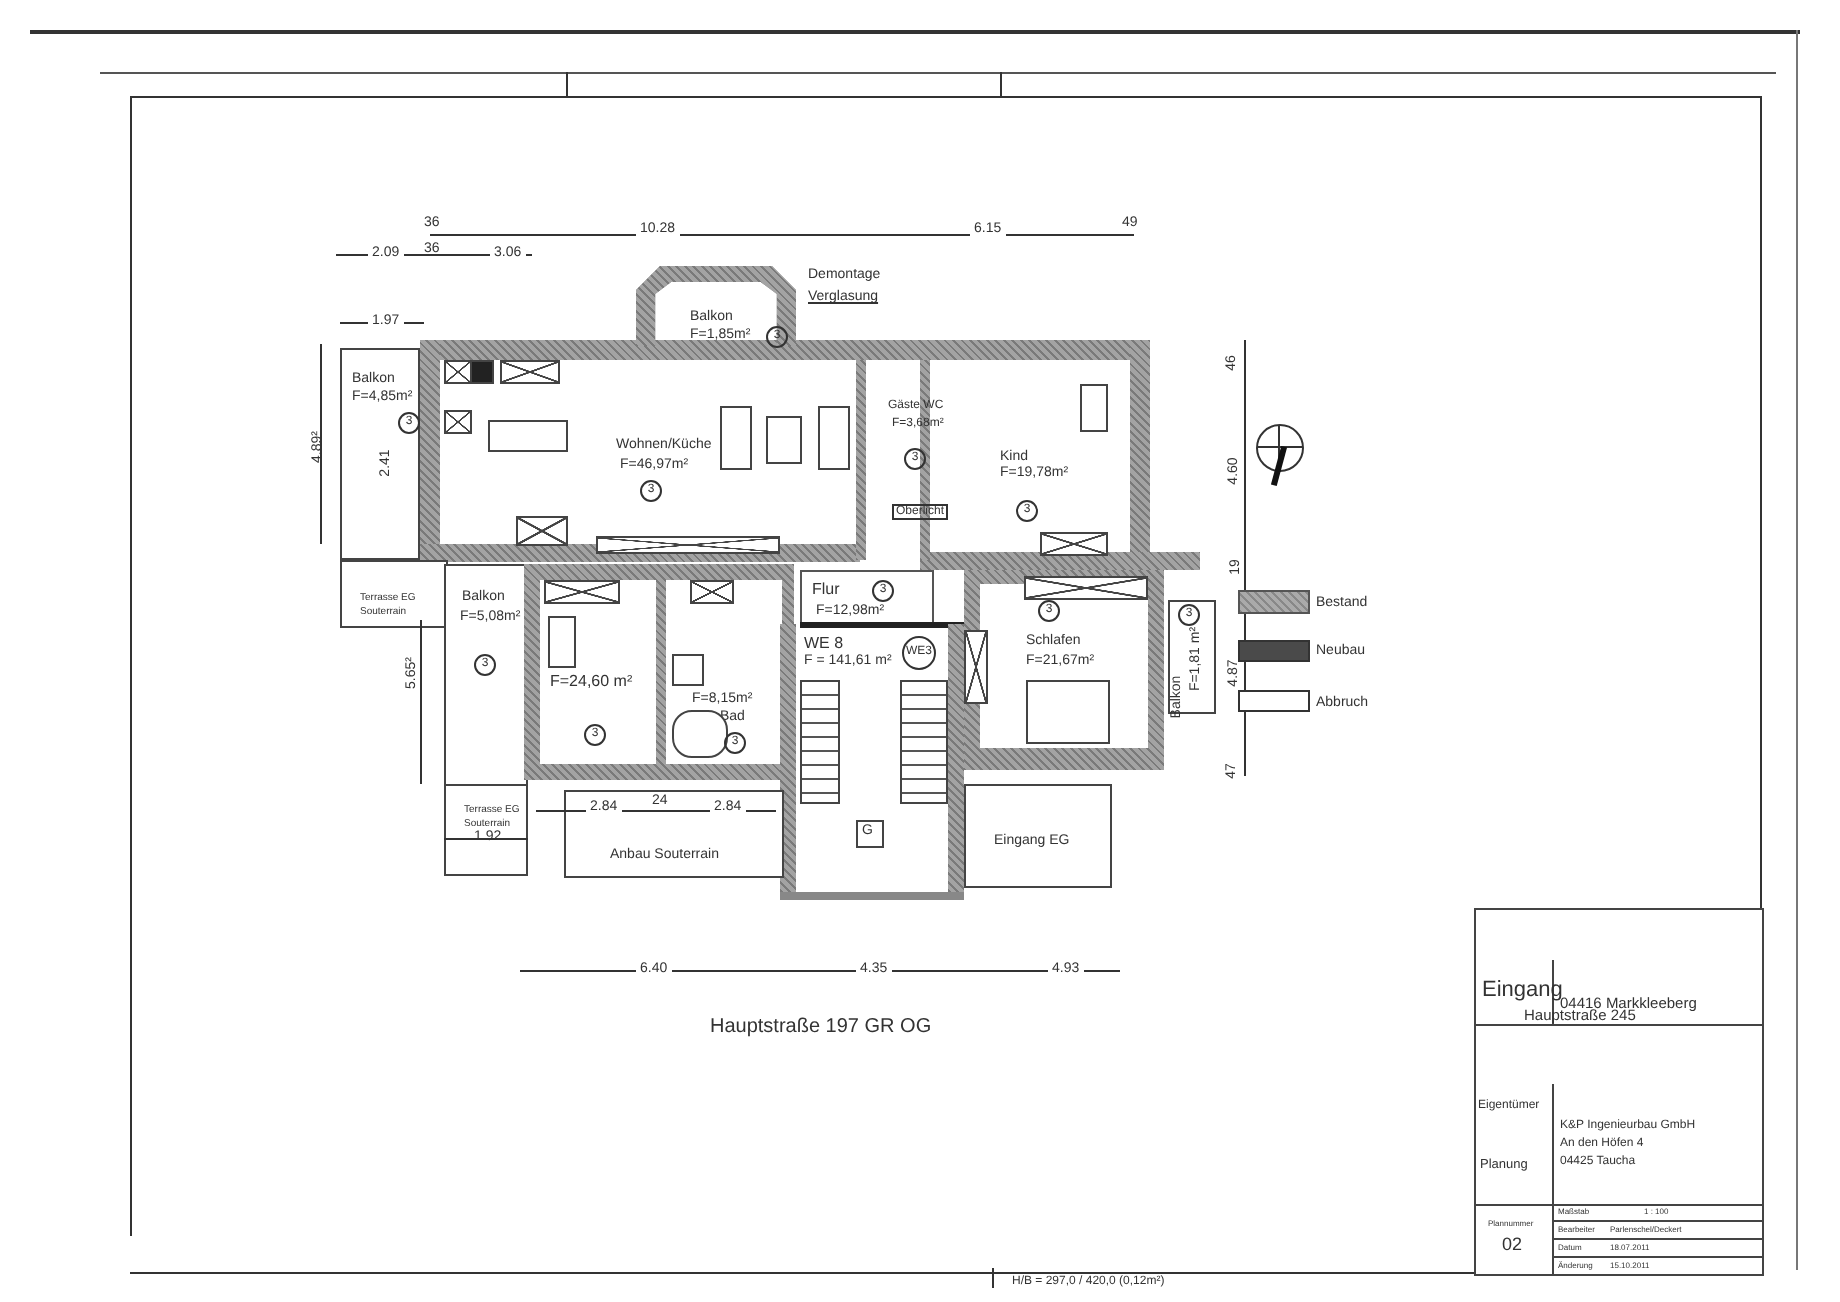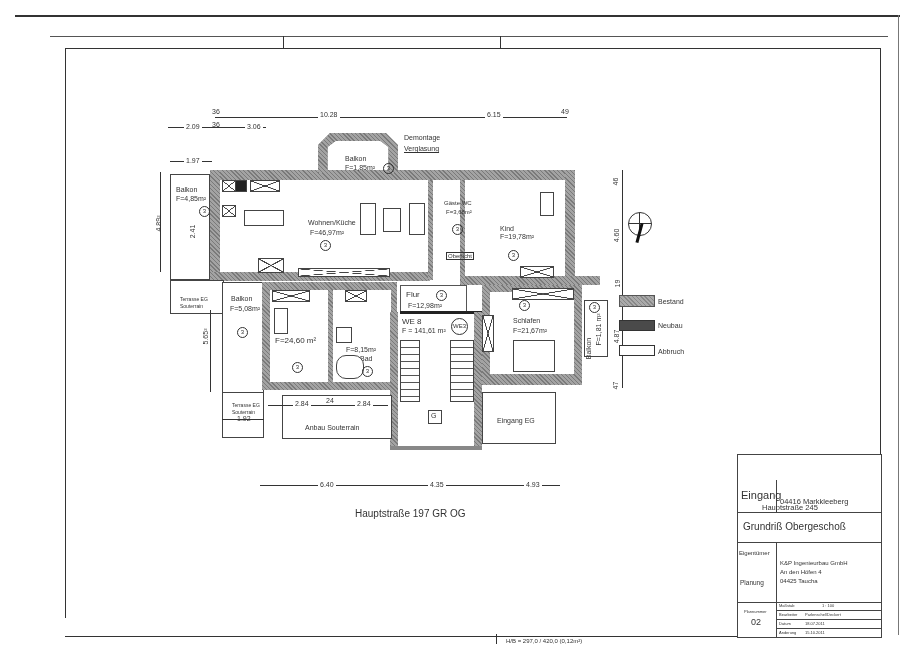--- a/index.html
+++ b/index.html
@@ -193,23 +193,20 @@
 
 <span class="t" style="left:355px;top:509px;font-size:10px;color:#333;">Hauptstraße 197 GR OG</span>
 
 <div class="tb" style="left:737px;top:454px;width:143px;height:182px;">
   <div class="tbcell" style="left:0;top:25px;width:143px;height:32px;">
     <div class="line" style="left:38px;top:0;width:1px;height:32px;background:#444;"></div>
     <span class="t" style="left:3px;top:10px;font-size:11px;">Eingang</span>
     <span class="t" style="left:24px;top:7px;font-size:7.5px;margin-top:17px;">Hauptstraße 245</span>
     <span class="t" style="left:42px;top:18px;font-size:7.5px;">04416 Markkleeberg</span>
   </div>
-  <div class="tbcell" style="left:0;top:57px;width:143px;height:30px;">
-    <span class="t" style="left:5px;top:10px;font-size:10px;">Grundriß Obergeschoß</span>
-  </div>
   <div class="tbcell" style="left:0;top:87px;width:143px;height:60px;">
     <div class="line" style="left:38px;top:0;width:1px;height:60px;background:#444;"></div>
     <span class="t" style="left:1px;top:8px;font-size:6px;">Eigentümer</span>
     <span class="t" style="left:2px;top:38px;font-size:6.5px;">Planung</span>
     <span class="t" style="left:42px;top:18px;font-size:6px;">K&amp;P Ingenieurbau GmbH</span>
     <span class="t" style="left:42px;top:27px;font-size:6px;">An den Höfen 4</span>
     <span class="t" style="left:42px;top:36px;font-size:6px;">04425 Taucha</span>
   </div>
   <div style="position:absolute;left:0;top:147px;width:143px;height:35px;">
     <div class="line" style="left:38px;top:0;width:1px;height:35px;background:#444;"></div>

